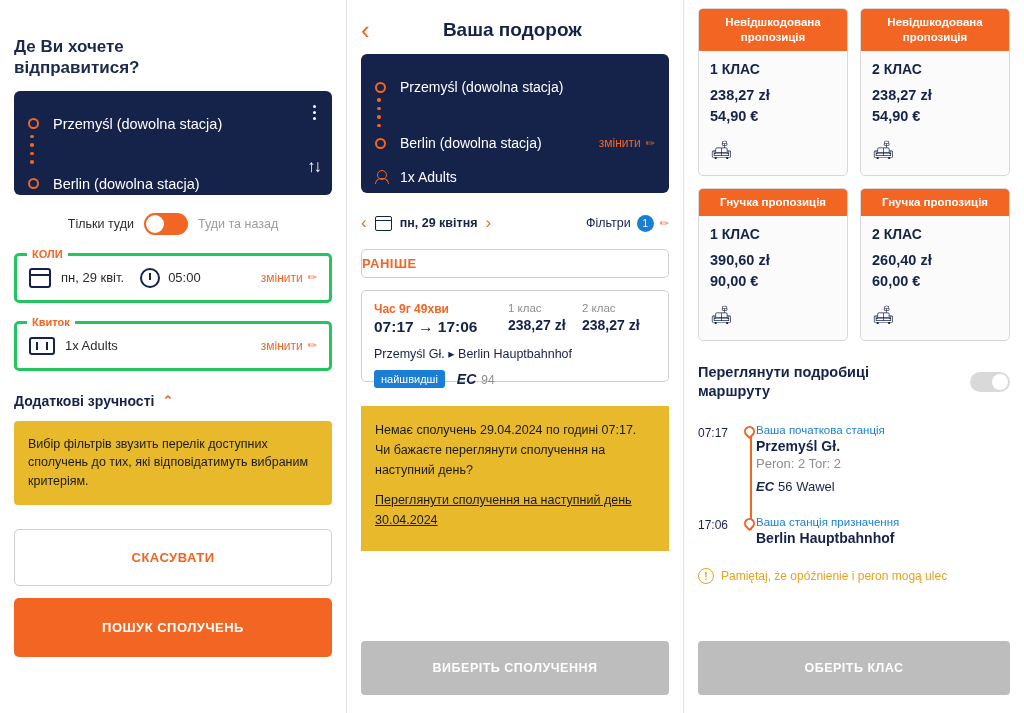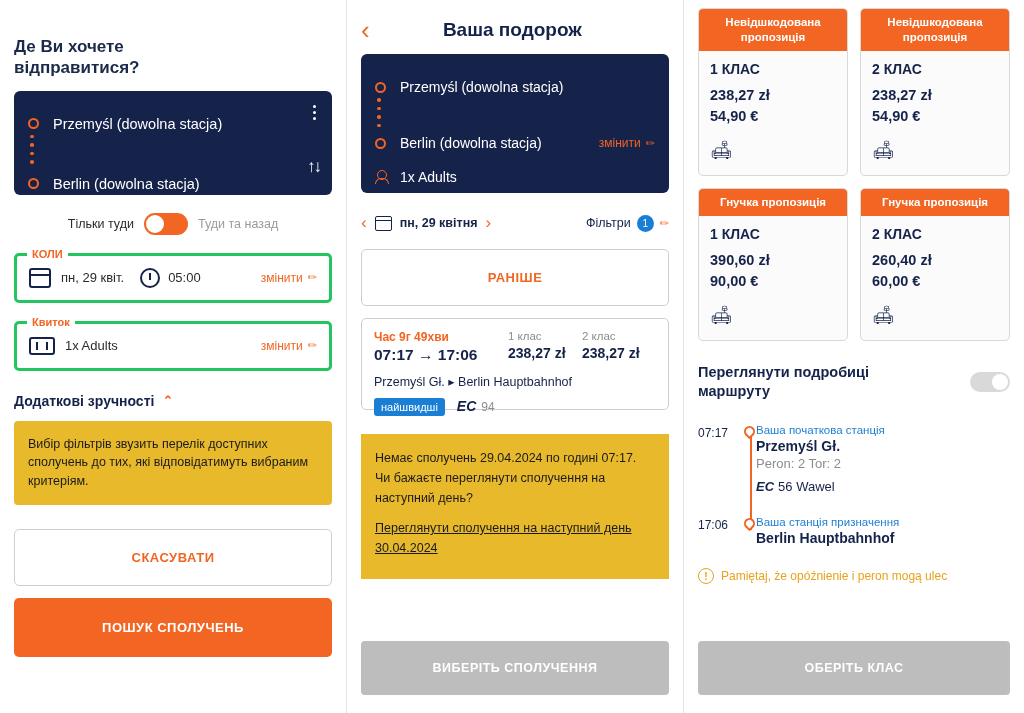--- a/index.html
+++ b/index.html
@@ -329,25 +329,25 @@
     color: #ffffff;
     font-size: 10px;
     display: flex; align-items: center; justify-content: center;
   }
   .earlier-btn {
     margin-top: 12px;
     border: 1px solid #cfcfcf;
     border-radius: 5px;
     color: #f26522;
     background: #ffffff;
-    text-align: center;
+    text-align: left;
     font-weight: bold;
     font-size: 13px;
     letter-spacing: .5px;
-    padding: 20px 0;
+    padding: 6px 0;
   }
   .conn-card {
     margin-top: 12px;
     border: 1px solid #cfcfcf;
     border-radius: 5px;
     padding: 11px 12px 12px 12px;
     height: 92px;
   }
   .conn-top {
     display: flex;
@@ -376,20 +376,21 @@
     font-weight: bold;
     margin-top: 3px;
   }
   .conn-stations {
     font-size: 12.5px;
     color: #15224a;
     margin-top: 10px;
   }
   .conn-bottom {
     display: flex;
+    align-items: center;
     gap: 12px;
     margin-top: 9px;
   }
   .chip {
     background: #1a7fd4;
     color: #ffffff;
     border-radius: 3px;
     font-size: 11px;
     padding: 3px 7px;
   }

